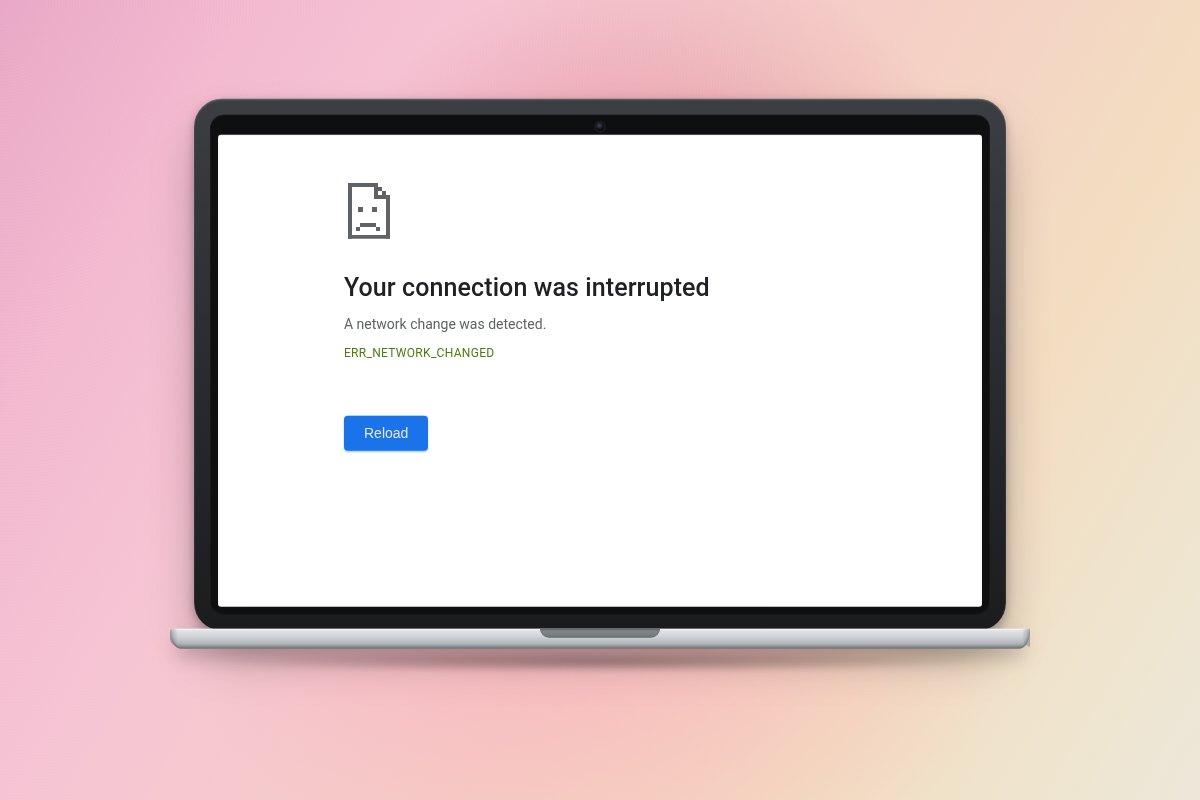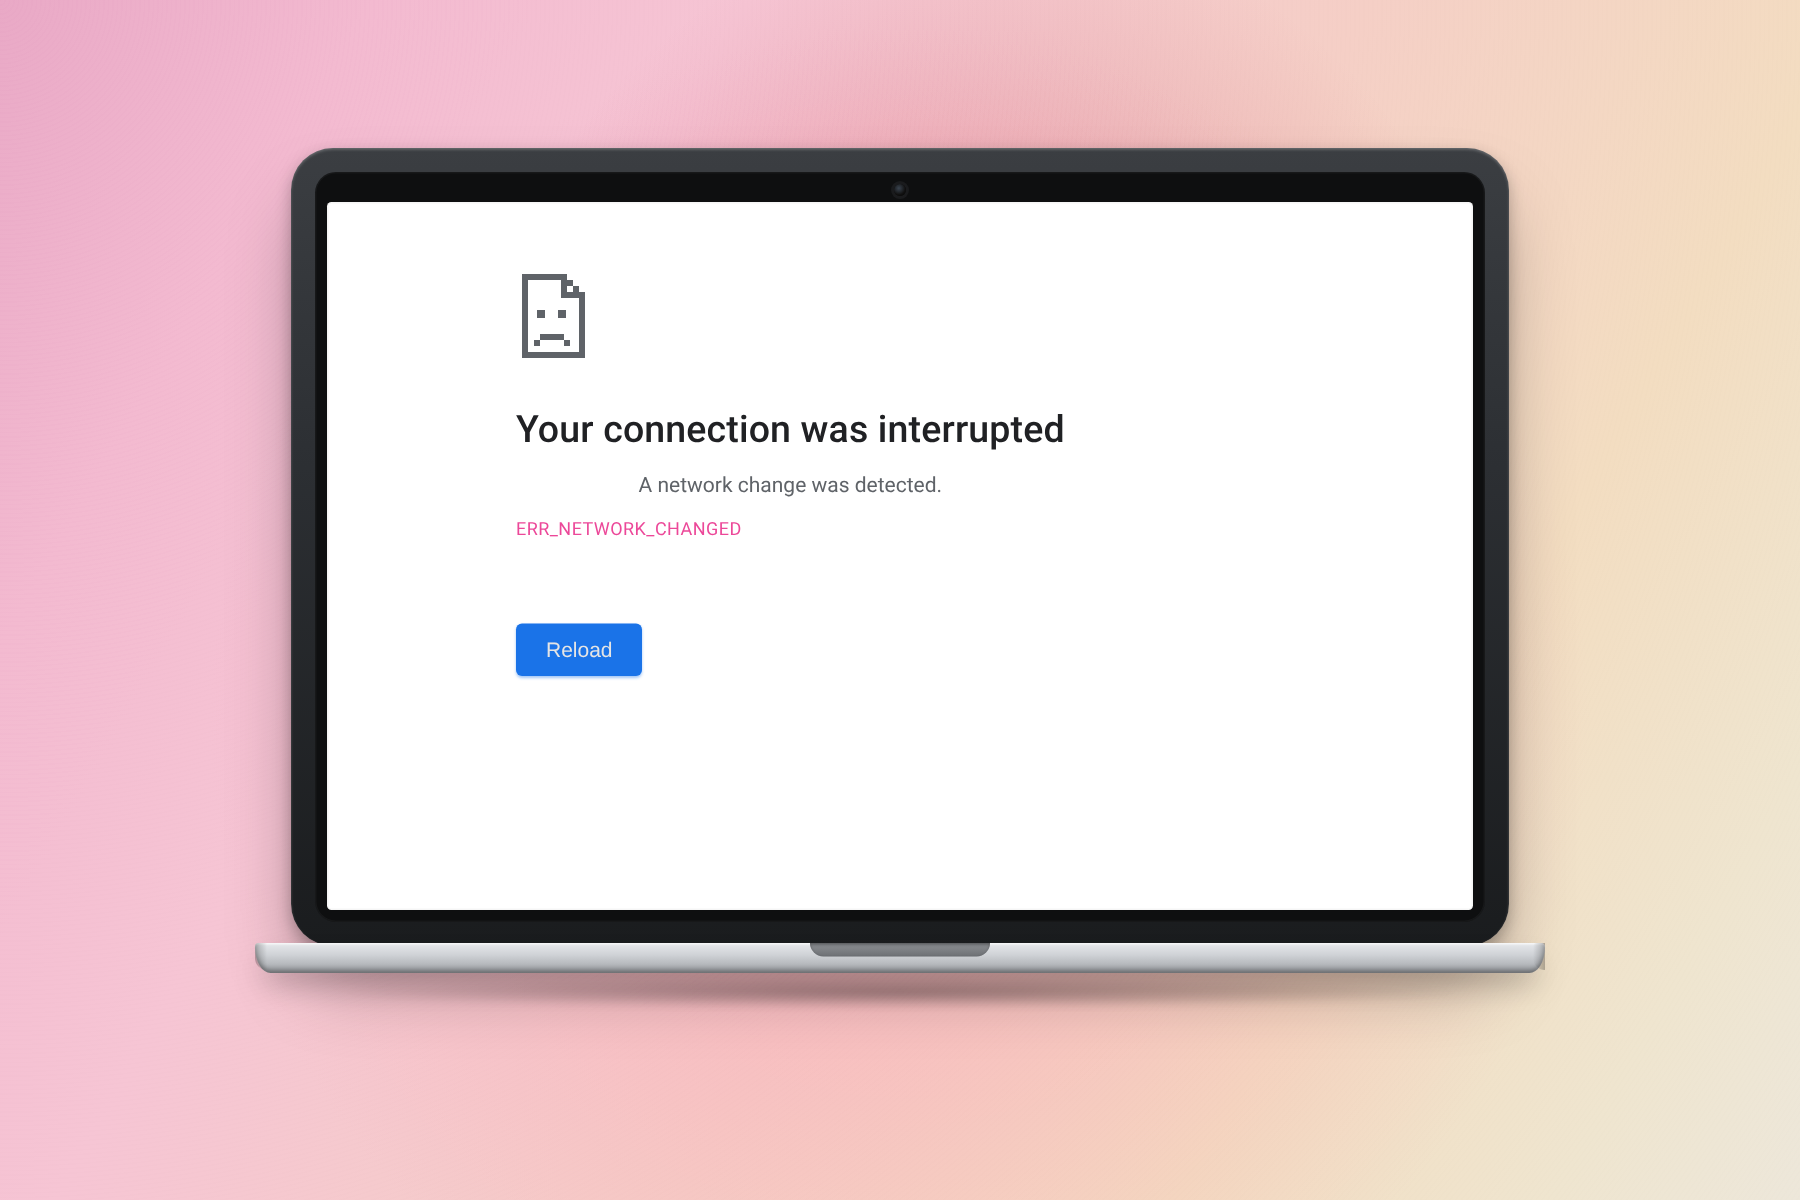--- a/index.html
+++ b/index.html
@@ -101,26 +101,25 @@
     font-weight: 500;
     color: #202124;
     margin: 0 0 14px 0;
     letter-spacing: 0.1px;
   }
 
   .err-subtitle {
     font-size: 14px;
     color: #5f6368;
     margin: 0 0 14px 0;
-    text-align: center;
   }
 
   .err-code {
     font-size: 12px;
-    color: #ec4899;
+    color: #4d7c0f;
     letter-spacing: 0.3px;
     margin: 0 0 56px 0;
   }
 
   .reload-btn {
     display: inline-block;
     background: #1a73e8;
     color: #e5e5e5;
     border: none;
     border-radius: 4px;

